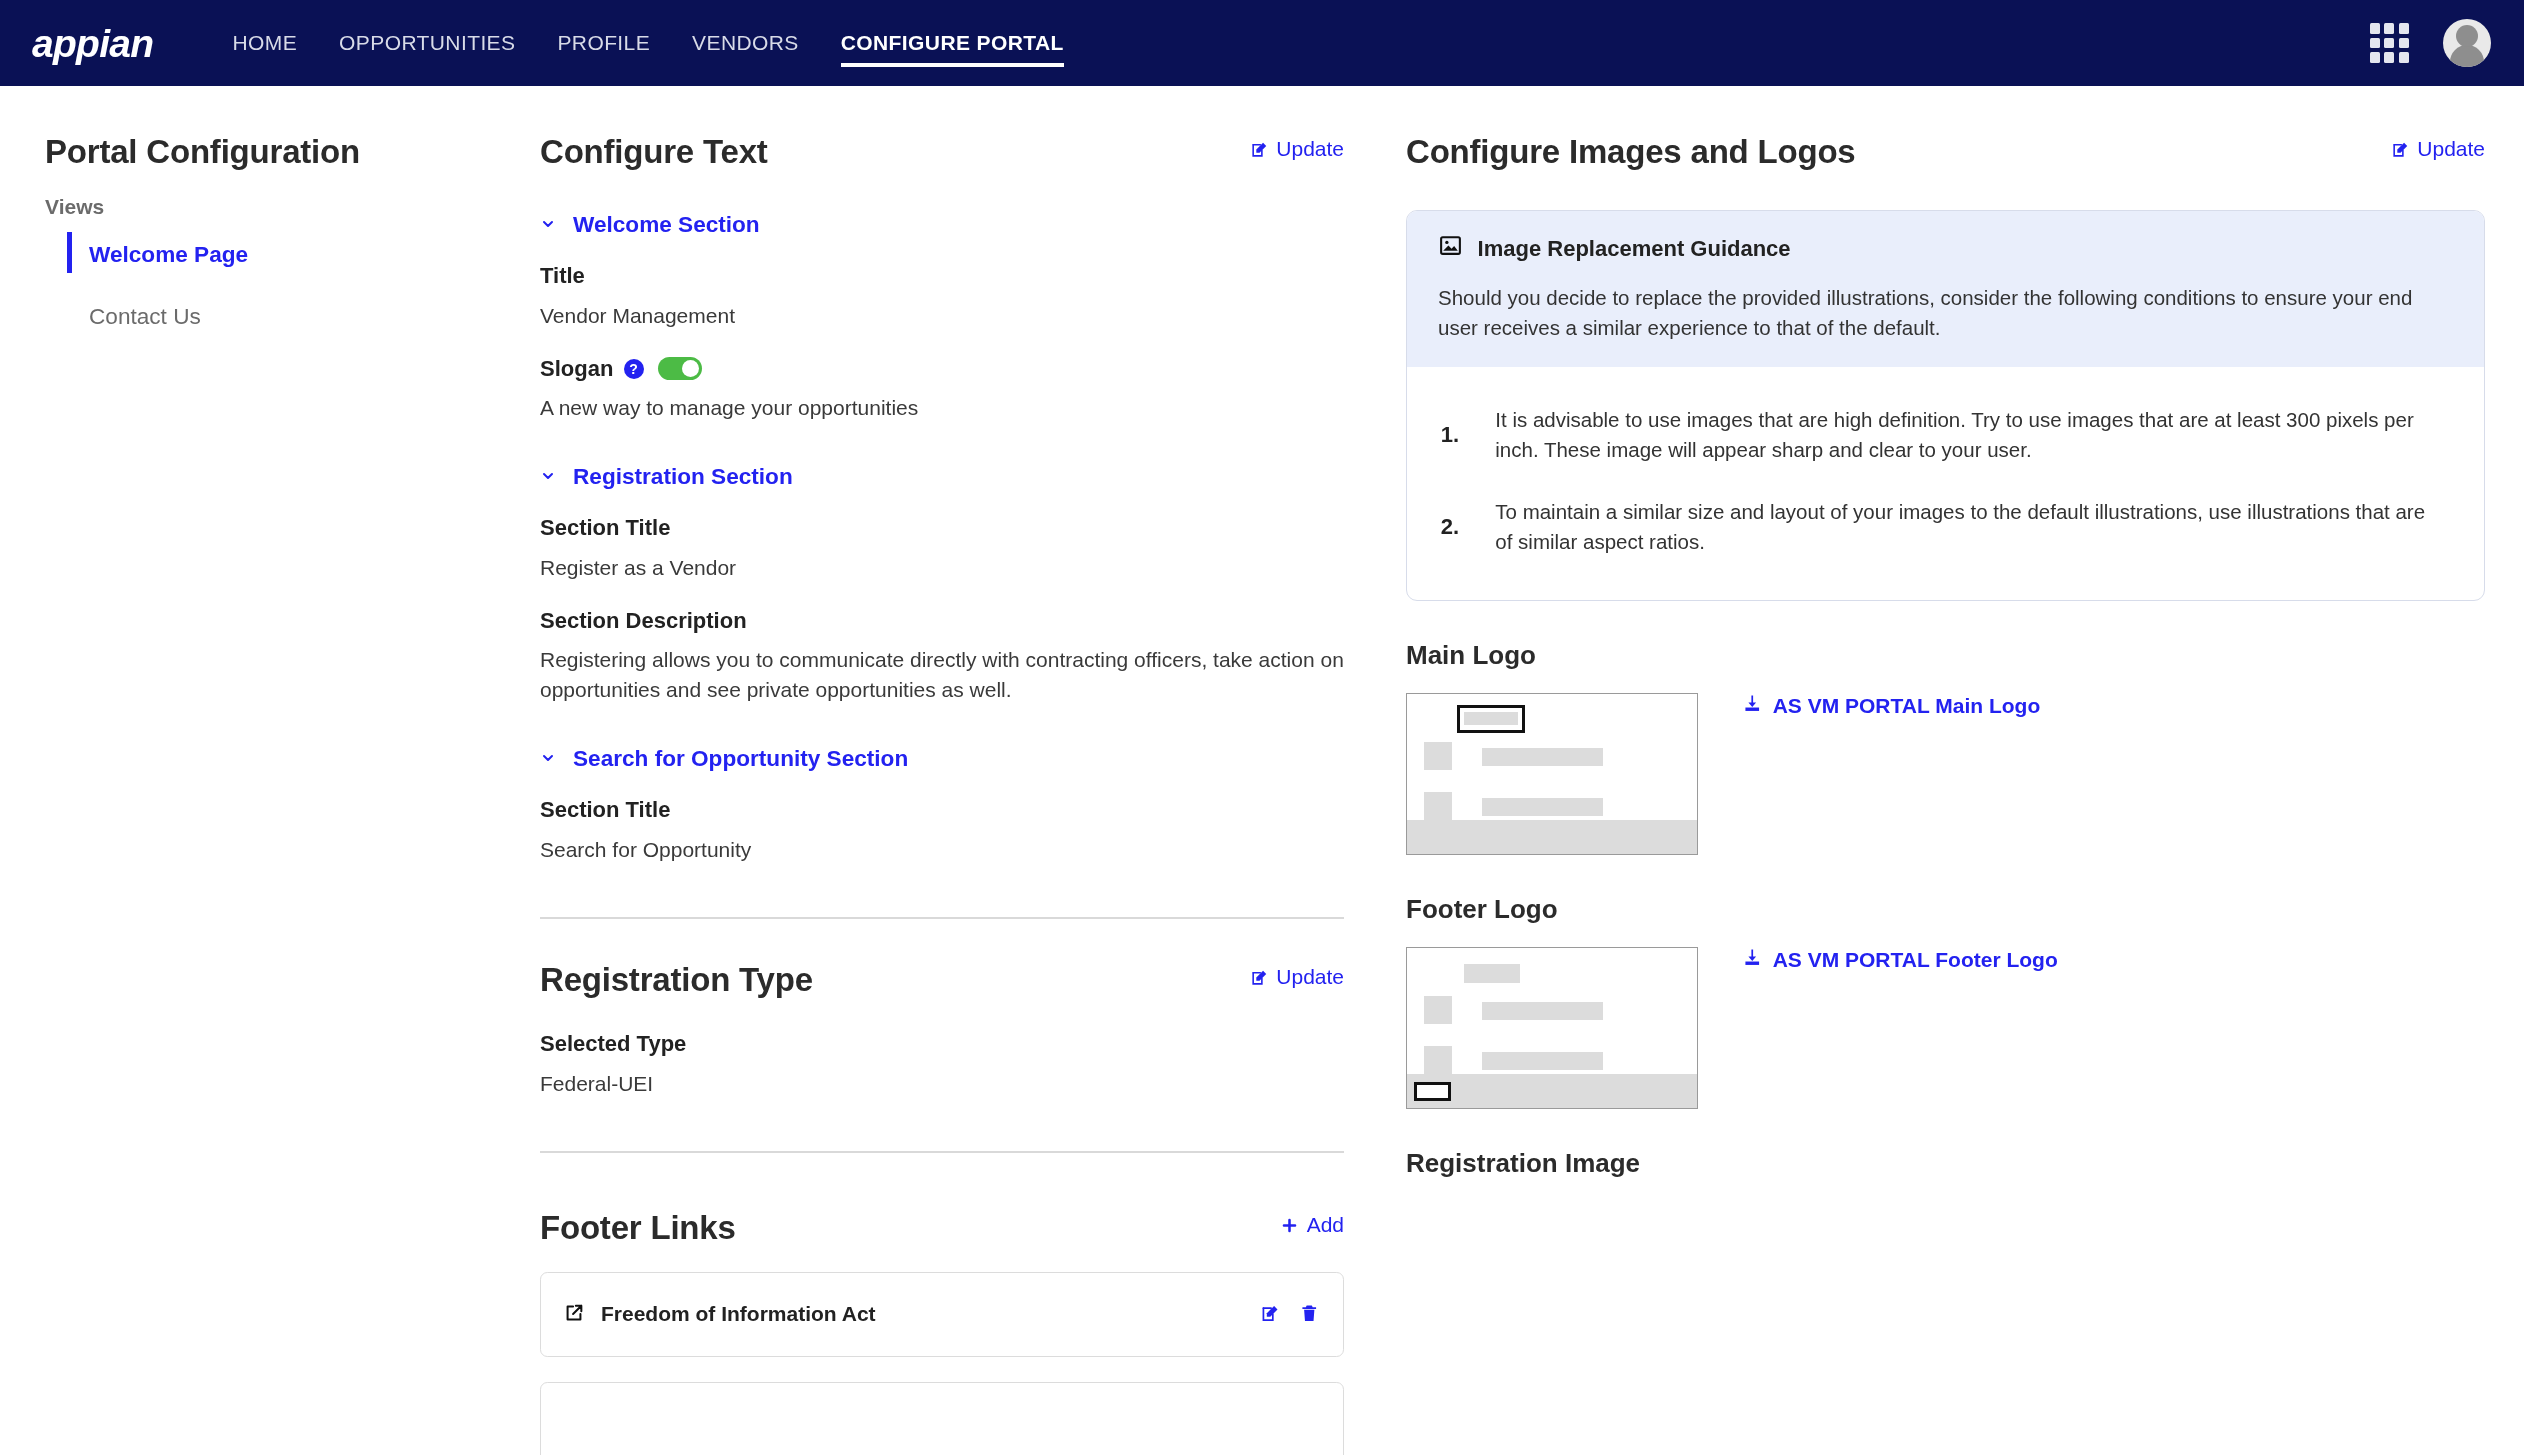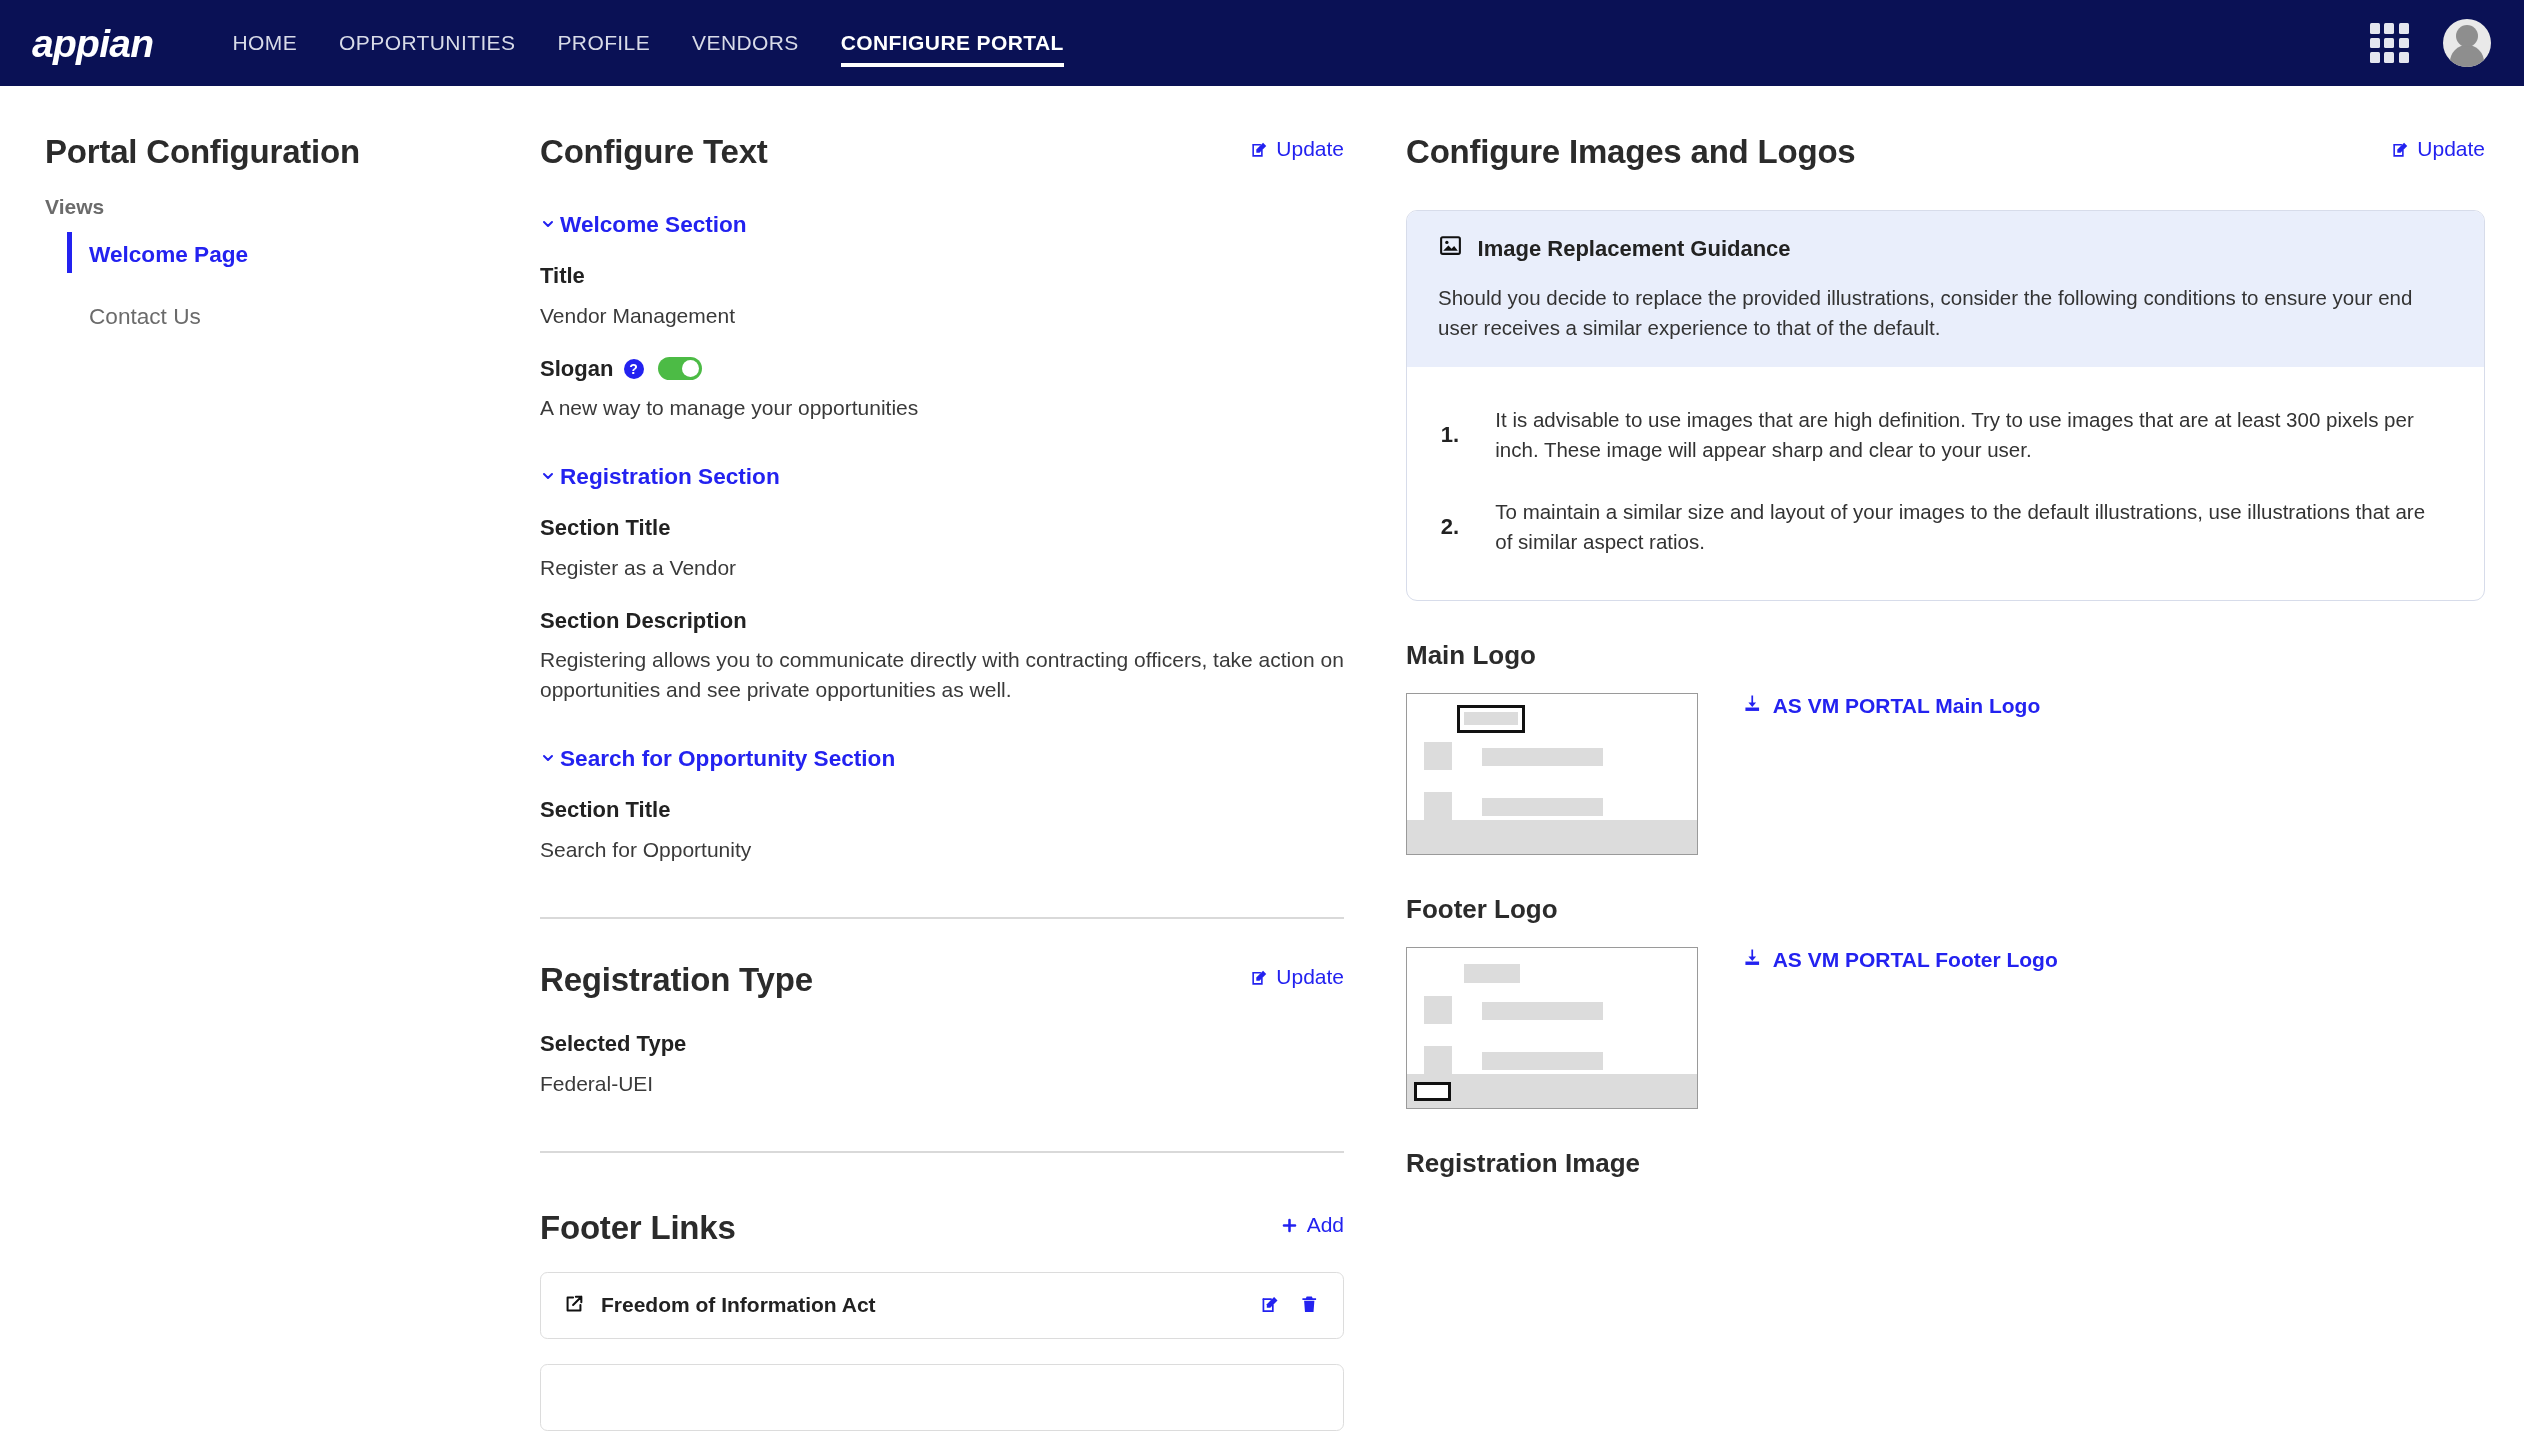--- a/index.html
+++ b/index.html
@@ -109,21 +109,21 @@
   }
   .sec-title { font-size: 33px; font-weight: 700; color: #2b2b2b; letter-spacing: -0.2px; }
   .action-link {
     display: inline-flex; align-items: center; gap: 7.3px;
     color: #2322f0; font-size: 21px; cursor: pointer; white-space: nowrap;
     margin-top: 4.4px;
   }
   .action-link svg { display: block; }
 
   .accordion {
-    display: flex; align-items: center; gap: 4px;
+    display: flex; align-items: center; gap: 17px;
     color: #2322f0; font-size: 22.6px; font-weight: 700;
     cursor: pointer; margin-top: 41px;
   }
   .accordion .chev { display: block; }
 
   .field-label {
     font-size: 22px; font-weight: 700; color: #222; margin-top: 25px;
     display: flex; align-items: center; gap: 10.2px;
   }
   .field-value { font-size: 21px; color: #3a3a3a; margin-top: 11.7px; line-height: 1.42; }
@@ -140,21 +140,21 @@
   }
   .toggle .knob {
     position: absolute; right: 2.9px; top: 2.9px;
     width: 17.5px; height: 17.5px; border-radius: 50%; background: #fff;
   }
 
   .divider { height: 1.5px; background: #d9d9d9; margin: 53px 0 0 0; }
 
   .link-card {
     border: 1.5px solid #dcdcdc; border-radius: 7.3px;
-    height: 67px; margin-top: 25px;
+    height: 85px; margin-top: 25px;
     display: flex; align-items: center; justify-content: space-between;
     padding: 0 23.4px 0 22px; cursor: pointer; background: #fff;
   }
   .link-card-left { display: flex; align-items: center; gap: 16px; }
   .link-card-label { font-size: 21px; font-weight: 700; color: #222; }
   .card-actions { display: flex; align-items: center; gap: 19px; }
 
   
   .guidance {
     border: 1.5px solid #d7dcea; border-radius: 11px; margin-top: 39px;

